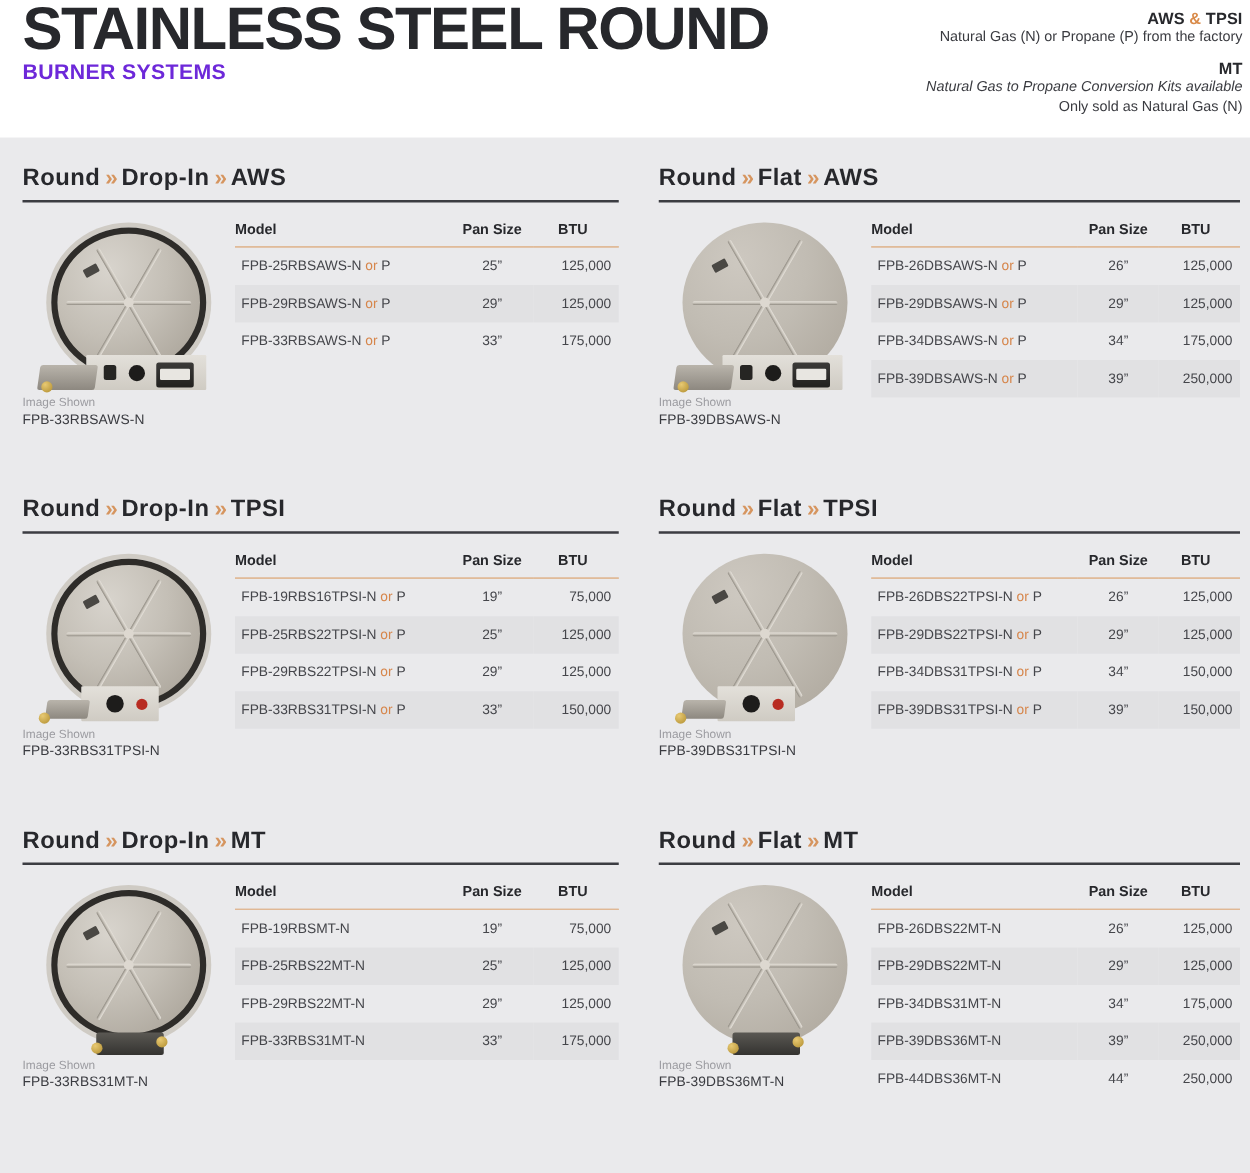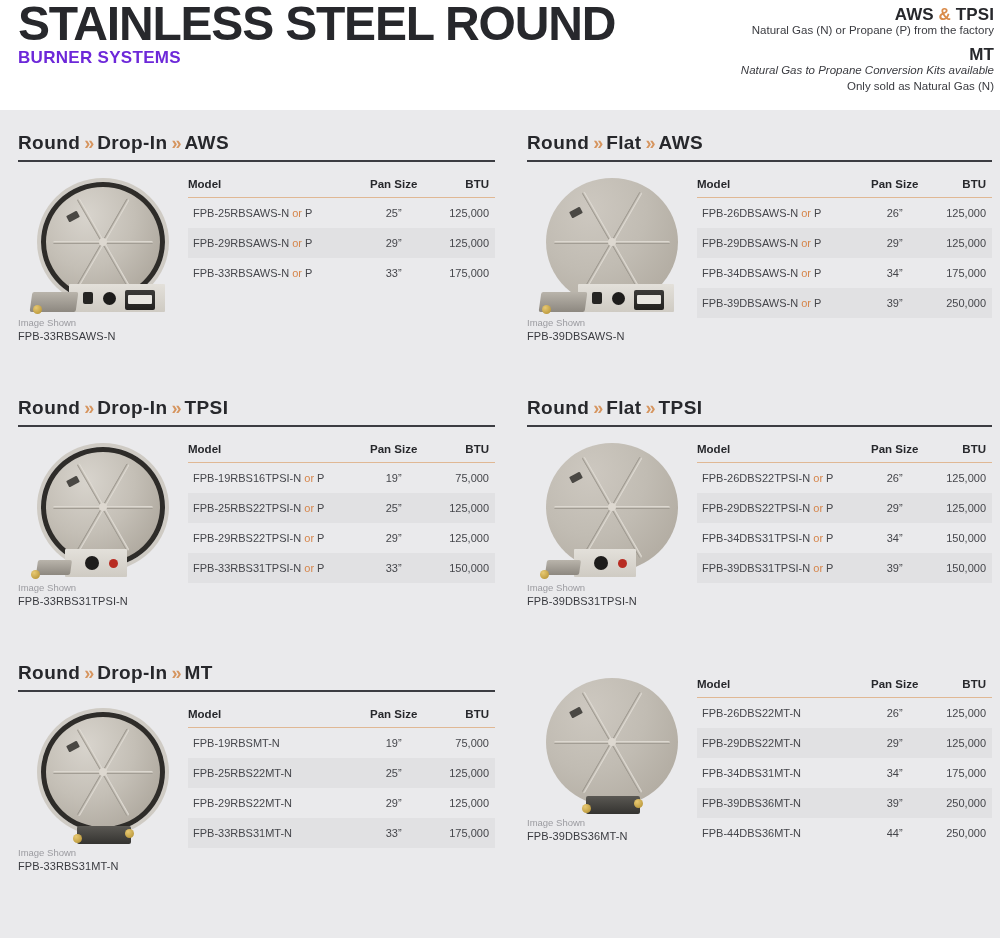--- a/index.html
+++ b/index.html
@@ -57,21 +57,21 @@
 
   .notes-block {
     position: absolute;
     right: 6px;
     top: 7px;
     text-align: right;
     width: 420px;
   }
 
   .note-head {
-    font-size: 17px;
+    font-size: 13px;
     font-weight: 700;
     color: #27282c;
     line-height: 15px;
     letter-spacing: 0.1px;
   }
   .note-head .amp { color: #d98b4a; }
 
   .note-line {
     font-size: 11.5px;
     font-weight: 400;
@@ -295,21 +295,21 @@
   }
   table.spec th {
     text-align: left;
     font-size: 11.5px;
     font-weight: 700;
     color: #27282c;
     padding: 0 0 7px 0;
     border-bottom: 1.5px solid #e0b894;
   }
   table.spec th.c { text-align: center; }
-  table.spec th.r { text-align: right; padding-right: 6px; }
+  table.spec th.r { text-align: center; padding-right: 6px; }
 
   table.spec td {
     font-size: 11px;
     color: #45464b;
     padding: 8.5px 0 8.5px 0;
     vertical-align: middle;
     line-height: 13px;
   }
   table.spec td.model { padding-left: 5px; white-space: nowrap; }
   table.spec td.c { text-align: center; }
@@ -673,20 +673,21 @@
         <td class="model">FPB-33RBS31MT-N</td>
         <td class="c">33”</td>
         <td class="r">175,000</td>
       </tr>
                 </tbody>
      </table>
             </div>
           </div>
         </div>
         <div class="section right">
+          <div class="sec-head"><span>Round</span><span class="chev">»</span><span>Flat</span><span class="chev">»</span><span>MT</span></div>
           <div class="sec-body">
             <div class="img-col">
               <div class="prod-img">
 
     <div class="pan flat">
       <div class="spokes">
         <div class="spoke a"></div>
         <div class="spoke b"></div>
         <div class="spoke c"></div>
         <div class="hub"></div>

